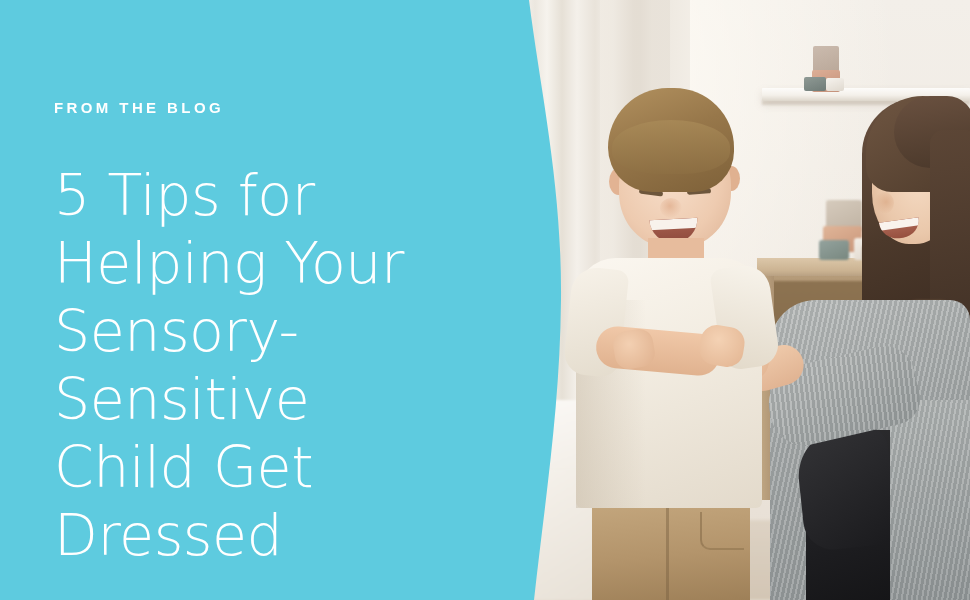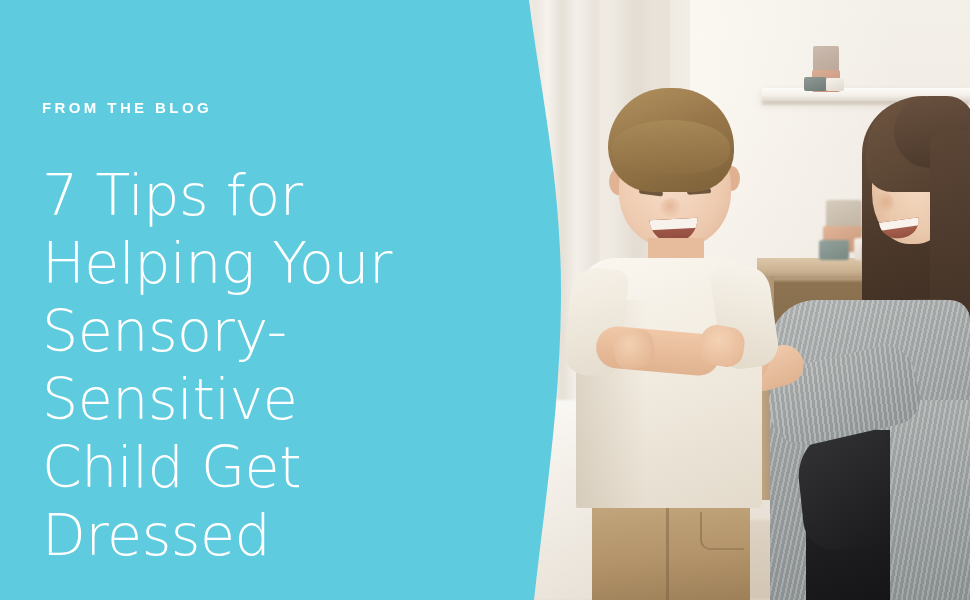--- a/index.html
+++ b/index.html
@@ -484,21 +484,21 @@
     position: absolute;
     left: 0; top: 0;
     width: 600px; height: 600px;
     overflow: visible;
   }
   .blue-panel svg { display: block; }
 
   
   .text-block {
     position: absolute;
-    left: 42px;
+    left: 54px;
     top: 100px;
     width: 470px;
   }
   .kicker {
     color: #ffffff;
     font-family: "Liberation Sans", sans-serif;
     font-size: 15px;
     font-weight: bold;
     letter-spacing: 3.4px;
     line-height: 1;
@@ -611,20 +611,20 @@
   </div>
 
   <div class="blue-panel">
     <svg width="600" height="600" viewBox="0 0 600 600" aria-hidden="true">
       <path d="M0,0 L529,0 C541,95 562,185 561,300 C560,408 545,500 534,600 L0,600 Z" fill="#5ECBDF"></path>
     </svg>
   </div>
 
   <div class="text-block">
     <div class="kicker">FROM THE BLOG</div>
-    <h1 class="headline">7 Tips for
+    <h1 class="headline">5 Tips for
 Helping Your
 Sensory-Sensitive
 Child Get
 Dressed</h1>
   </div>
 
 </div>
 
 </body></html>

